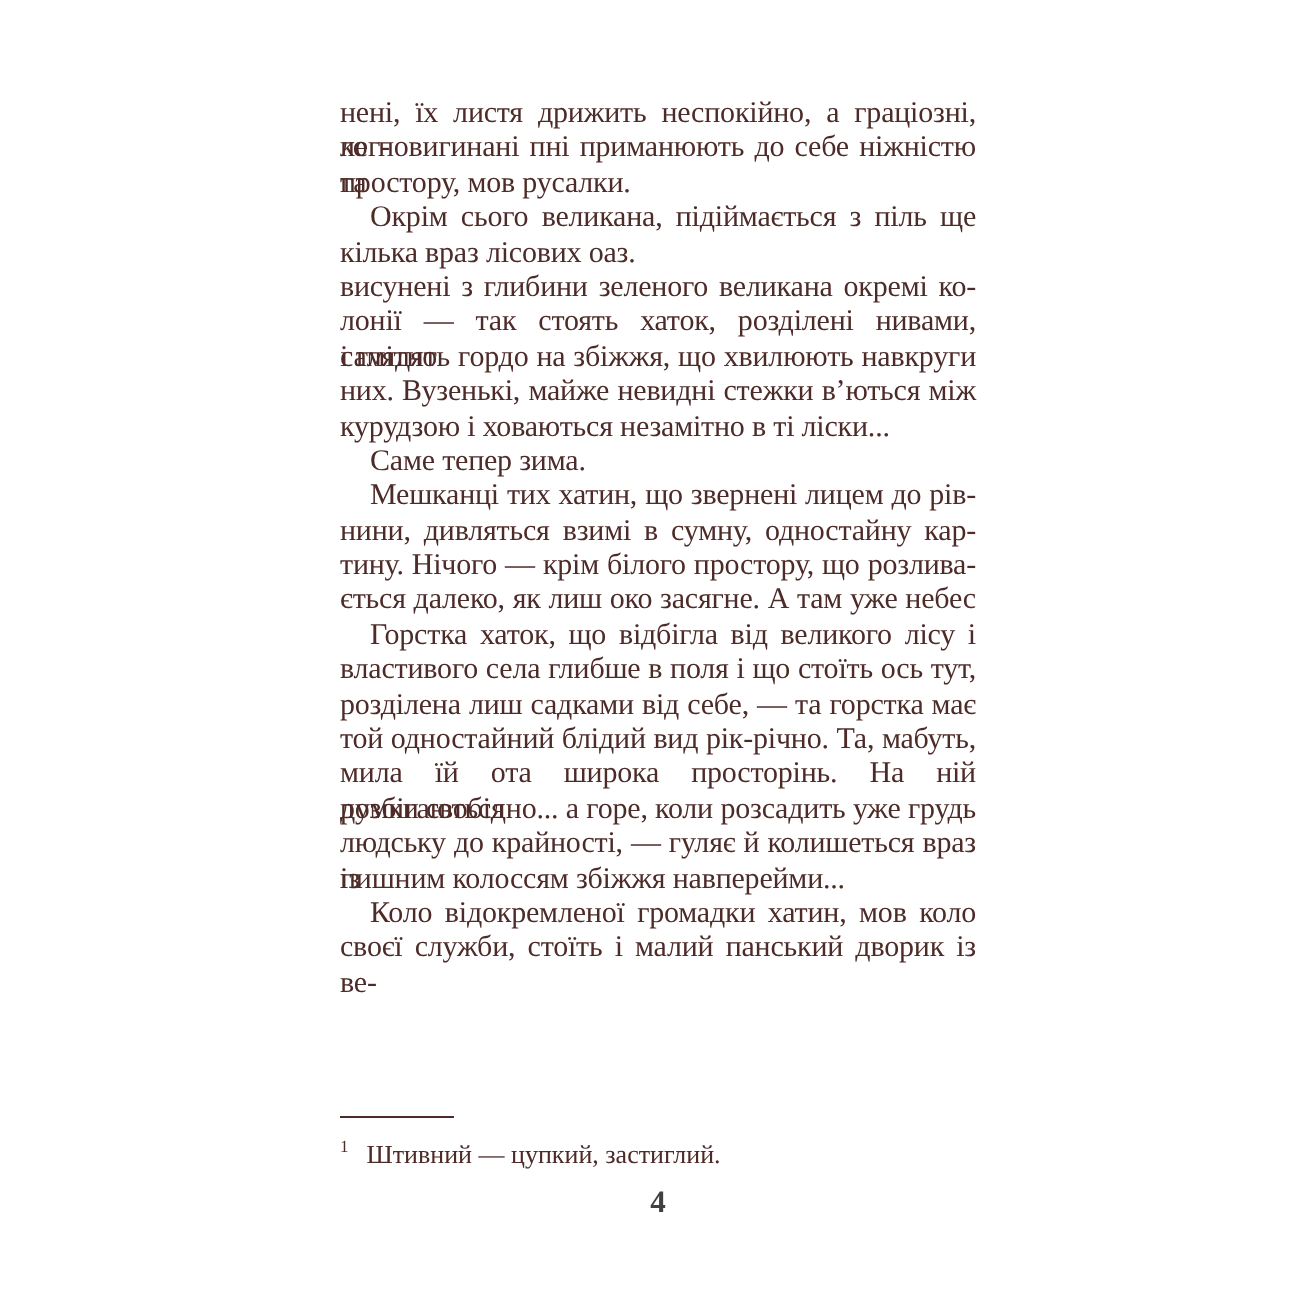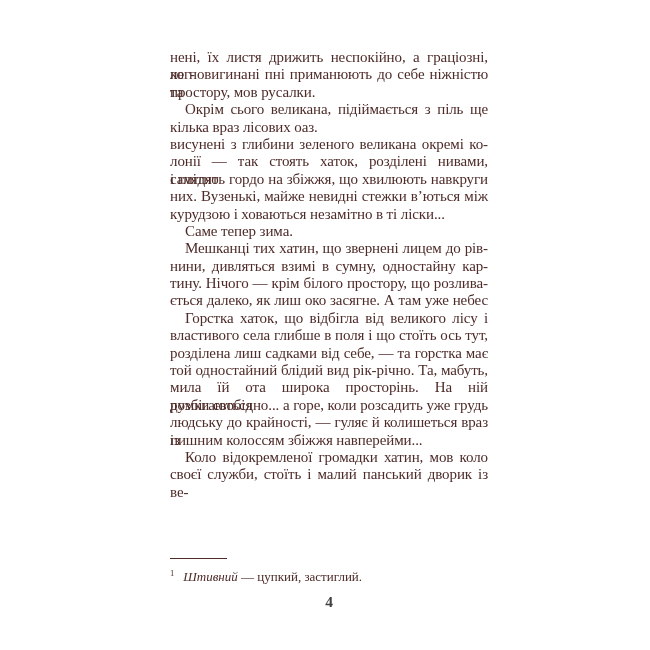--- a/index.html
+++ b/index.html
@@ -58,21 +58,20 @@
     margin-top: 6px;
     font-size: 13px;
     line-height: 16px;
   }
   .footnote-marker {
     font-size: 8.5px;
     vertical-align: super;
     margin-right: 9px;
   }
   .footnote-term {
-    font-style: italic;
   }
   .page-number {
     position: absolute;
     left: 170px;
     top: 593px;
     width: 318px;
     text-align: center;
     font-size: 15.5px;
     font-weight: bold;
     color: #414141;

